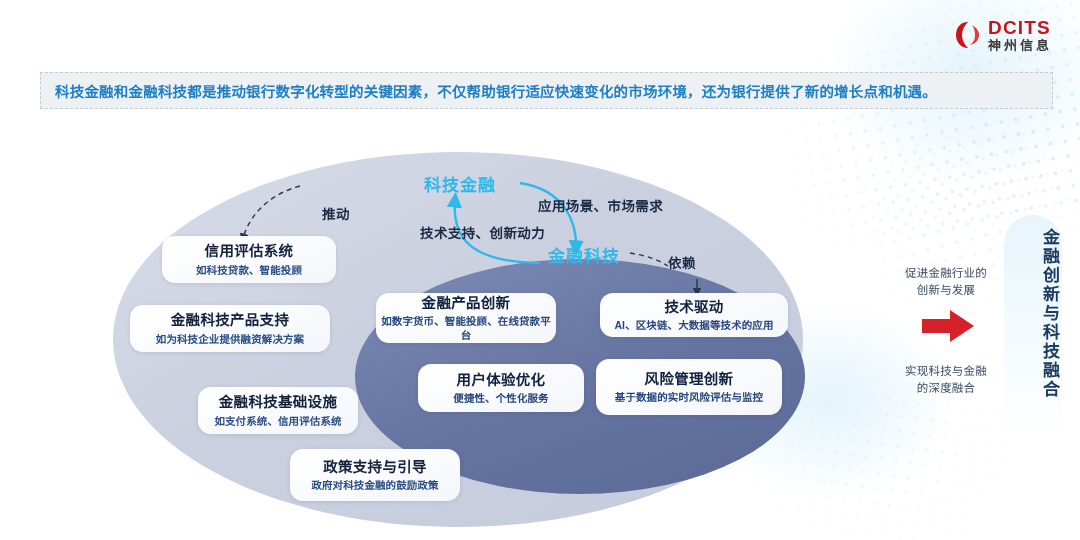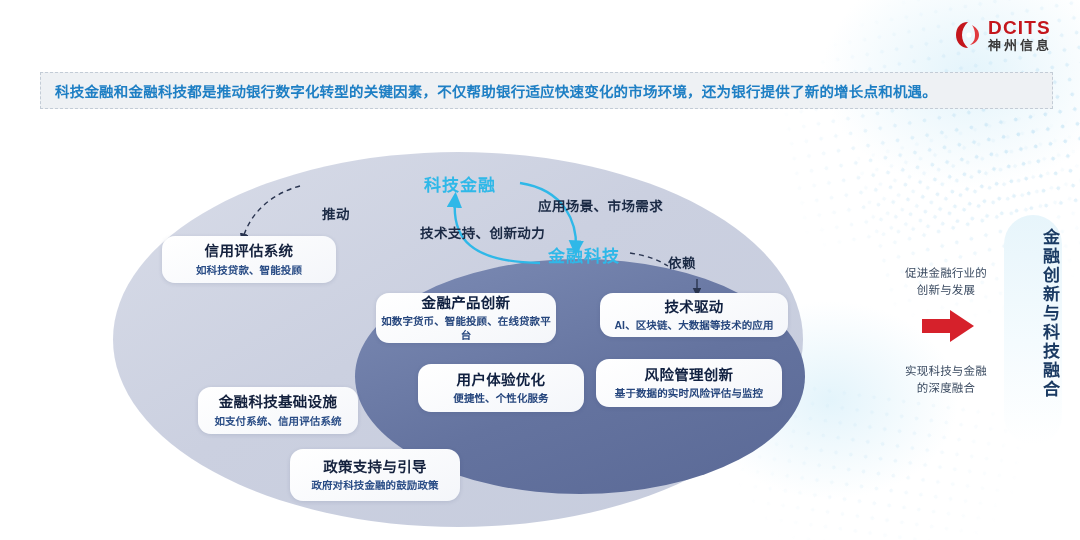--- a/index.html
+++ b/index.html
@@ -209,20 +209,24 @@
   <div class="lbl lbl-dark" style="left:322px;top:203px;">推动</div>
   <div class="lbl lbl-dark" style="left:538px;top:195px;">应用场景、市场需求</div>
   <div class="lbl lbl-dark" style="left:420px;top:222px;">技术支持、创新动力</div>
   <div class="lbl lbl-dark" style="left:668px;top:252px;">依赖</div>
 
   <div class="card" style="left:162px;top:236px;width:174px;height:47px;">
     <div class="ct">信用评估系统</div>
     <div class="cs">如科技贷款、智能投顾</div>
   </div>
 
+  <div class="card" style="left:130px;top:305px;width:200px;height:47px;">
+    <div class="ct">金融科技产品支持</div>
+    <div class="cs">如为科技企业提供融资解决方案</div>
+  </div>
 
   <div class="card" style="left:198px;top:387px;width:160px;height:47px;">
     <div class="ct">金融科技基础设施</div>
     <div class="cs">如支付系统、信用评估系统</div>
   </div>
 
   <div class="card" style="left:290px;top:449px;width:170px;height:52px;text-align:center;">
     <div class="ct">政策支持与引导</div>
     <div class="cs">政府对科技金融的鼓励政策</div>
   </div>
@@ -235,21 +239,21 @@
   <div class="card inner" style="left:600px;top:293px;width:188px;height:44px;">
     <div class="ct">技术驱动</div>
     <div class="cs">AI、区块链、大数据等技术的应用</div>
   </div>
 
   <div class="card inner" style="left:418px;top:364px;width:166px;height:48px;">
     <div class="ct">用户体验优化</div>
     <div class="cs">便捷性、个性化服务</div>
   </div>
 
-  <div class="card inner" style="left:596px;top:359px;width:186px;height:48px;">
+  <div class="card inner" style="left:596px;top:359px;width:186px;height:56px;">
     <div class="ct">风险管理创新</div>
     <div class="cs">基于数据的实时风险评估与监控</div>
   </div>
 
   <div class="right-pill"></div>
   <div class="right-vert">金融创新与科技融合</div>
   <div class="right-note note-top">促进金融行业的创新与发展</div>
   <svg class="red-arrow" viewBox="0 0 56 36">
     <path d="M2 11 L30 11 L30 2 L54 18 L30 34 L30 25 L2 25 Z" fill="#d6212b"></path>
   </svg>

